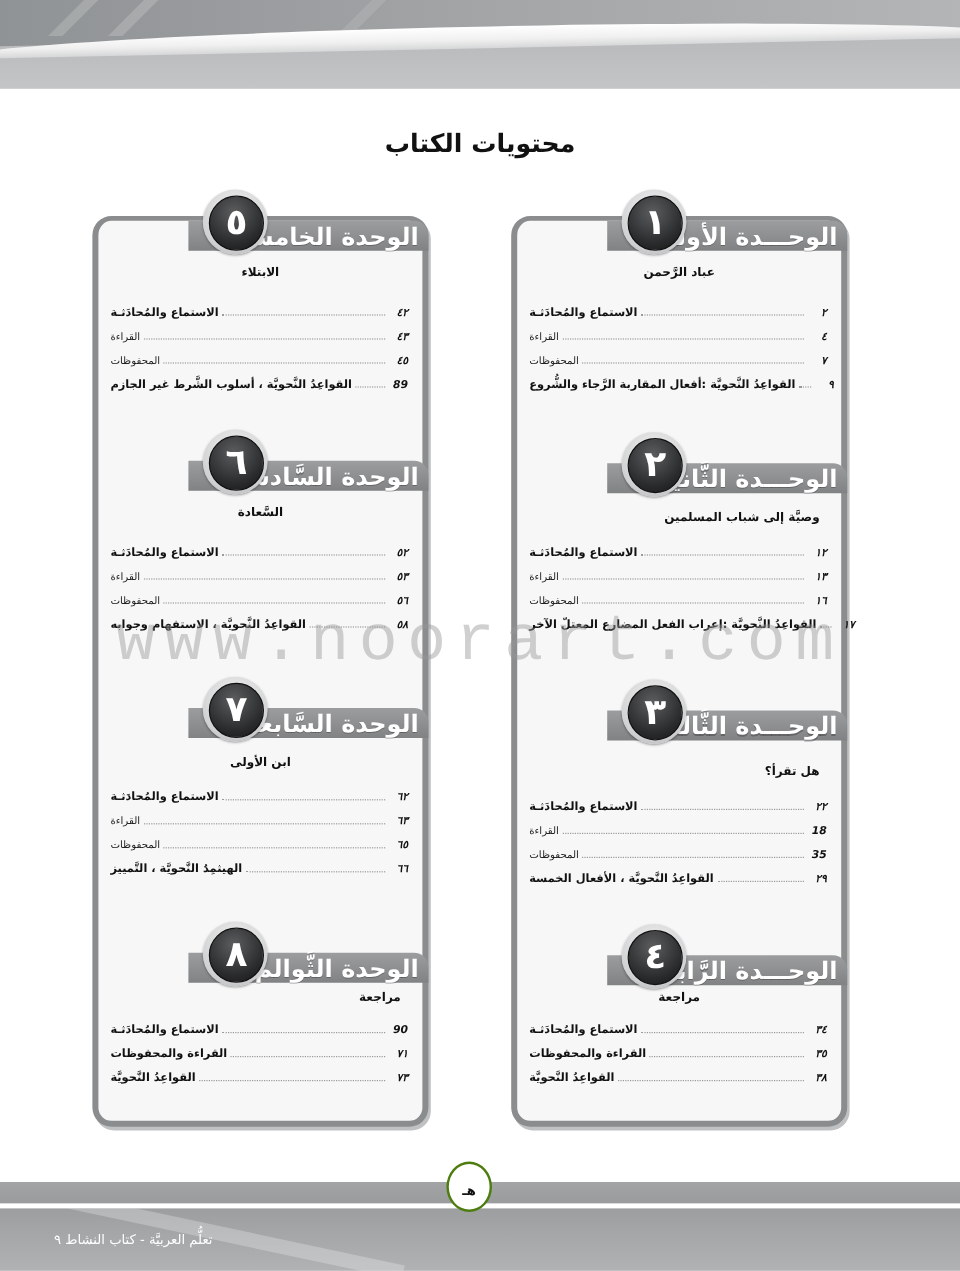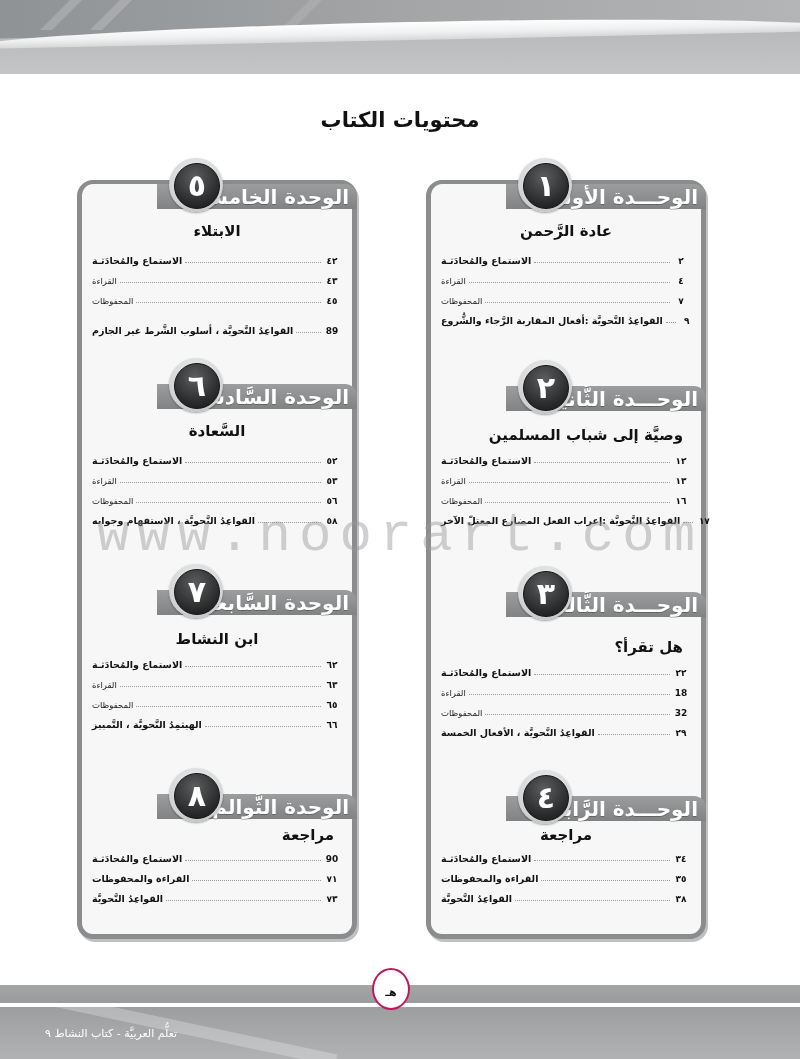--- a/index.html
+++ b/index.html
@@ -69,37 +69,37 @@
       background: radial-gradient(circle at 45% 30%, #5b5d5f 0%, #2a2b2c 65%, #151515 100%);
       border: 1px solid #111;
       display: flex; align-items: center; justify-content: center;
     }
     .unit-badge-num {
       color: #fff; font-weight: bold; font-size: 30px; line-height: 1;
       font-family: "DejaVu Sans", sans-serif;
     }
     .unit-title {
       position: absolute; right: 0; left: 0; text-align: center; direction: rtl;
-      font-weight: bold; font-size: 15px; color: #111; white-space: nowrap;
+      font-weight: bold; font-size: 10px; color: #111; white-space: nowrap;
     }
     .unit-title.right-aligned { text-align: right; right: 18px; left: auto; }
     .toc-row {
       position: absolute; left: 10px; right: 12px; height: 16px;
       display: flex; flex-direction: row-reverse; align-items: flex-end;
       direction: rtl;
     }
     .toc-label {
       font-size: 9.5px; white-space: nowrap; color: #111; font-weight: bold;
     }
     .toc-label.light { font-weight: normal; font-size: 8.5px; color: #222; text-align: center; }
     .toc-dots {
       flex: 1; border-bottom: 1px dotted #9a9a9a; margin: 0 3px 3px 3px; min-width: 10px;
     }
     .toc-page {
-      font-size: 9px; font-weight: bold; color: #111; white-space: nowrap; min-width: 16px; text-align: center;
+      font-size: 9px; font-weight: bold; color: #111; white-space: nowrap; min-width: 16px; text-align: right; font-style: italic;
     }
     
     .watermark {
       position: absolute; left: 0; top: 505px; width: 800px; text-align: center;
       font-family: "Liberation Mono", monospace; font-size: 54px; letter-spacing: 8px;
       color: rgba(150,150,150,0.45); white-space: nowrap; pointer-events: none;
     }
     
     .footer-band {
       position: absolute; left: 0; top: 985px; width: 800px; height: 18px;
@@ -114,21 +114,21 @@
     .footer-lower .swoosh {
       position: absolute; left: -20px; top: 10px; width: 360px; height: 12px;
       background: rgba(255,255,255,0.25); transform: rotate(12deg);
     }
     .footer-text {
       position: absolute; left: 45px; top: 1027px; direction: rtl;
       font-size: 11px; color: #ffffff; white-space: nowrap;
     }
     .page-badge {
       position: absolute; left: 372px; top: 968px; width: 34px; height: 38px; border-radius: 50%;
-      background: #ffffff; border: 2px solid #be185d;
+      background: #ffffff; border: 2px solid #4d7c0f;
       display: flex; align-items: center; justify-content: center;
     }
     .page-badge span { font-size: 11px; font-weight: bold; color: #111; margin-top: 6px; }
   </style>
 </head>
 <body>
 
 <div class="top-band">
   <div class="stripe-dark"></div>
   <div class="diag" style="left:60px"></div>
@@ -143,21 +143,21 @@
 
   <div class="unit" style="top:0px">
     <div class="unit-header">
       <span class="unit-header-label">الوحـــدة الأولى</span>
     </div>
     <div class="unit-badge">
       <div class="unit-badge-inner">
           <span class="unit-badge-num">١</span>
         </div>
     </div>
-    <div class="unit-title" style="top:38px">عادة الرَّحمن</div>
+    <div class="unit-title" style="top:38px">عباد الرَّحمن</div>
     <div class="toc-row" style="top:66px">
       <span class="toc-label">الاستماع والمُحادَثـة</span>
         <span class="toc-dots"></span>
         <span class="toc-page">٢</span>
     </div>
     <div class="toc-row" style="top:86px">
       <span class="toc-label light">القراءة</span>
         <span class="toc-dots"></span>
         <span class="toc-page">٤</span>
     </div>
@@ -221,21 +221,21 @@
         <span class="toc-page">٢٢</span>
     </div>
     <div class="toc-row" style="top:90px">
       <span class="toc-label light">القراءة</span>
         <span class="toc-dots"></span>
         <span class="toc-page">18</span>
     </div>
     <div class="toc-row" style="top:110px">
       <span class="toc-label light">المحفوظات</span>
         <span class="toc-dots"></span>
-        <span class="toc-page">32</span>
+        <span class="toc-page">35</span>
     </div>
     <div class="toc-row" style="top:130px">
       <span class="toc-label">القواعِدُ النَّحويَّة ، الأفعال الخمسة</span>
         <span class="toc-dots"></span>
         <span class="toc-page">٢٩</span>
     </div>
   </div>
 
   <div class="unit" style="top:612px">
     <div class="unit-header">
@@ -285,21 +285,21 @@
     <div class="toc-row" style="top:86px">
       <span class="toc-label light">القراءة</span>
         <span class="toc-dots"></span>
         <span class="toc-page">٤٣</span>
     </div>
     <div class="toc-row" style="top:106px">
       <span class="toc-label light">المحفوظات</span>
         <span class="toc-dots"></span>
         <span class="toc-page">٤٥</span>
     </div>
-    <div class="toc-row" style="top:136px">
+    <div class="toc-row" style="top:126px">
       <span class="toc-label">القواعِدُ النَّحويَّة ، أسلوب الشَّرط غير الجازم</span>
         <span class="toc-dots"></span>
         <span class="toc-page">89</span>
     </div>
   </div>
 
   <div class="unit" style="top:200px">
     <div class="unit-header">
       <span class="unit-header-label">الوحدة السَّادسة</span>
     </div>
@@ -333,21 +333,21 @@
 
   <div class="unit" style="top:406px">
     <div class="unit-header">
       <span class="unit-header-label">الوحدة السَّابعة</span>
     </div>
     <div class="unit-badge">
       <div class="unit-badge-inner">
           <span class="unit-badge-num">٧</span>
         </div>
     </div>
-    <div class="unit-title" style="top:40px">ابن النشاط</div>
+    <div class="unit-title" style="top:40px">ابن الأولى</div>
     <div class="toc-row" style="top:64px">
       <span class="toc-label">الاستماع والمُحادَثـة</span>
         <span class="toc-dots"></span>
         <span class="toc-page">٦٢</span>
     </div>
     <div class="toc-row" style="top:84px">
       <span class="toc-label light">القراءة</span>
         <span class="toc-dots"></span>
         <span class="toc-page">٦٣</span>
     </div>

